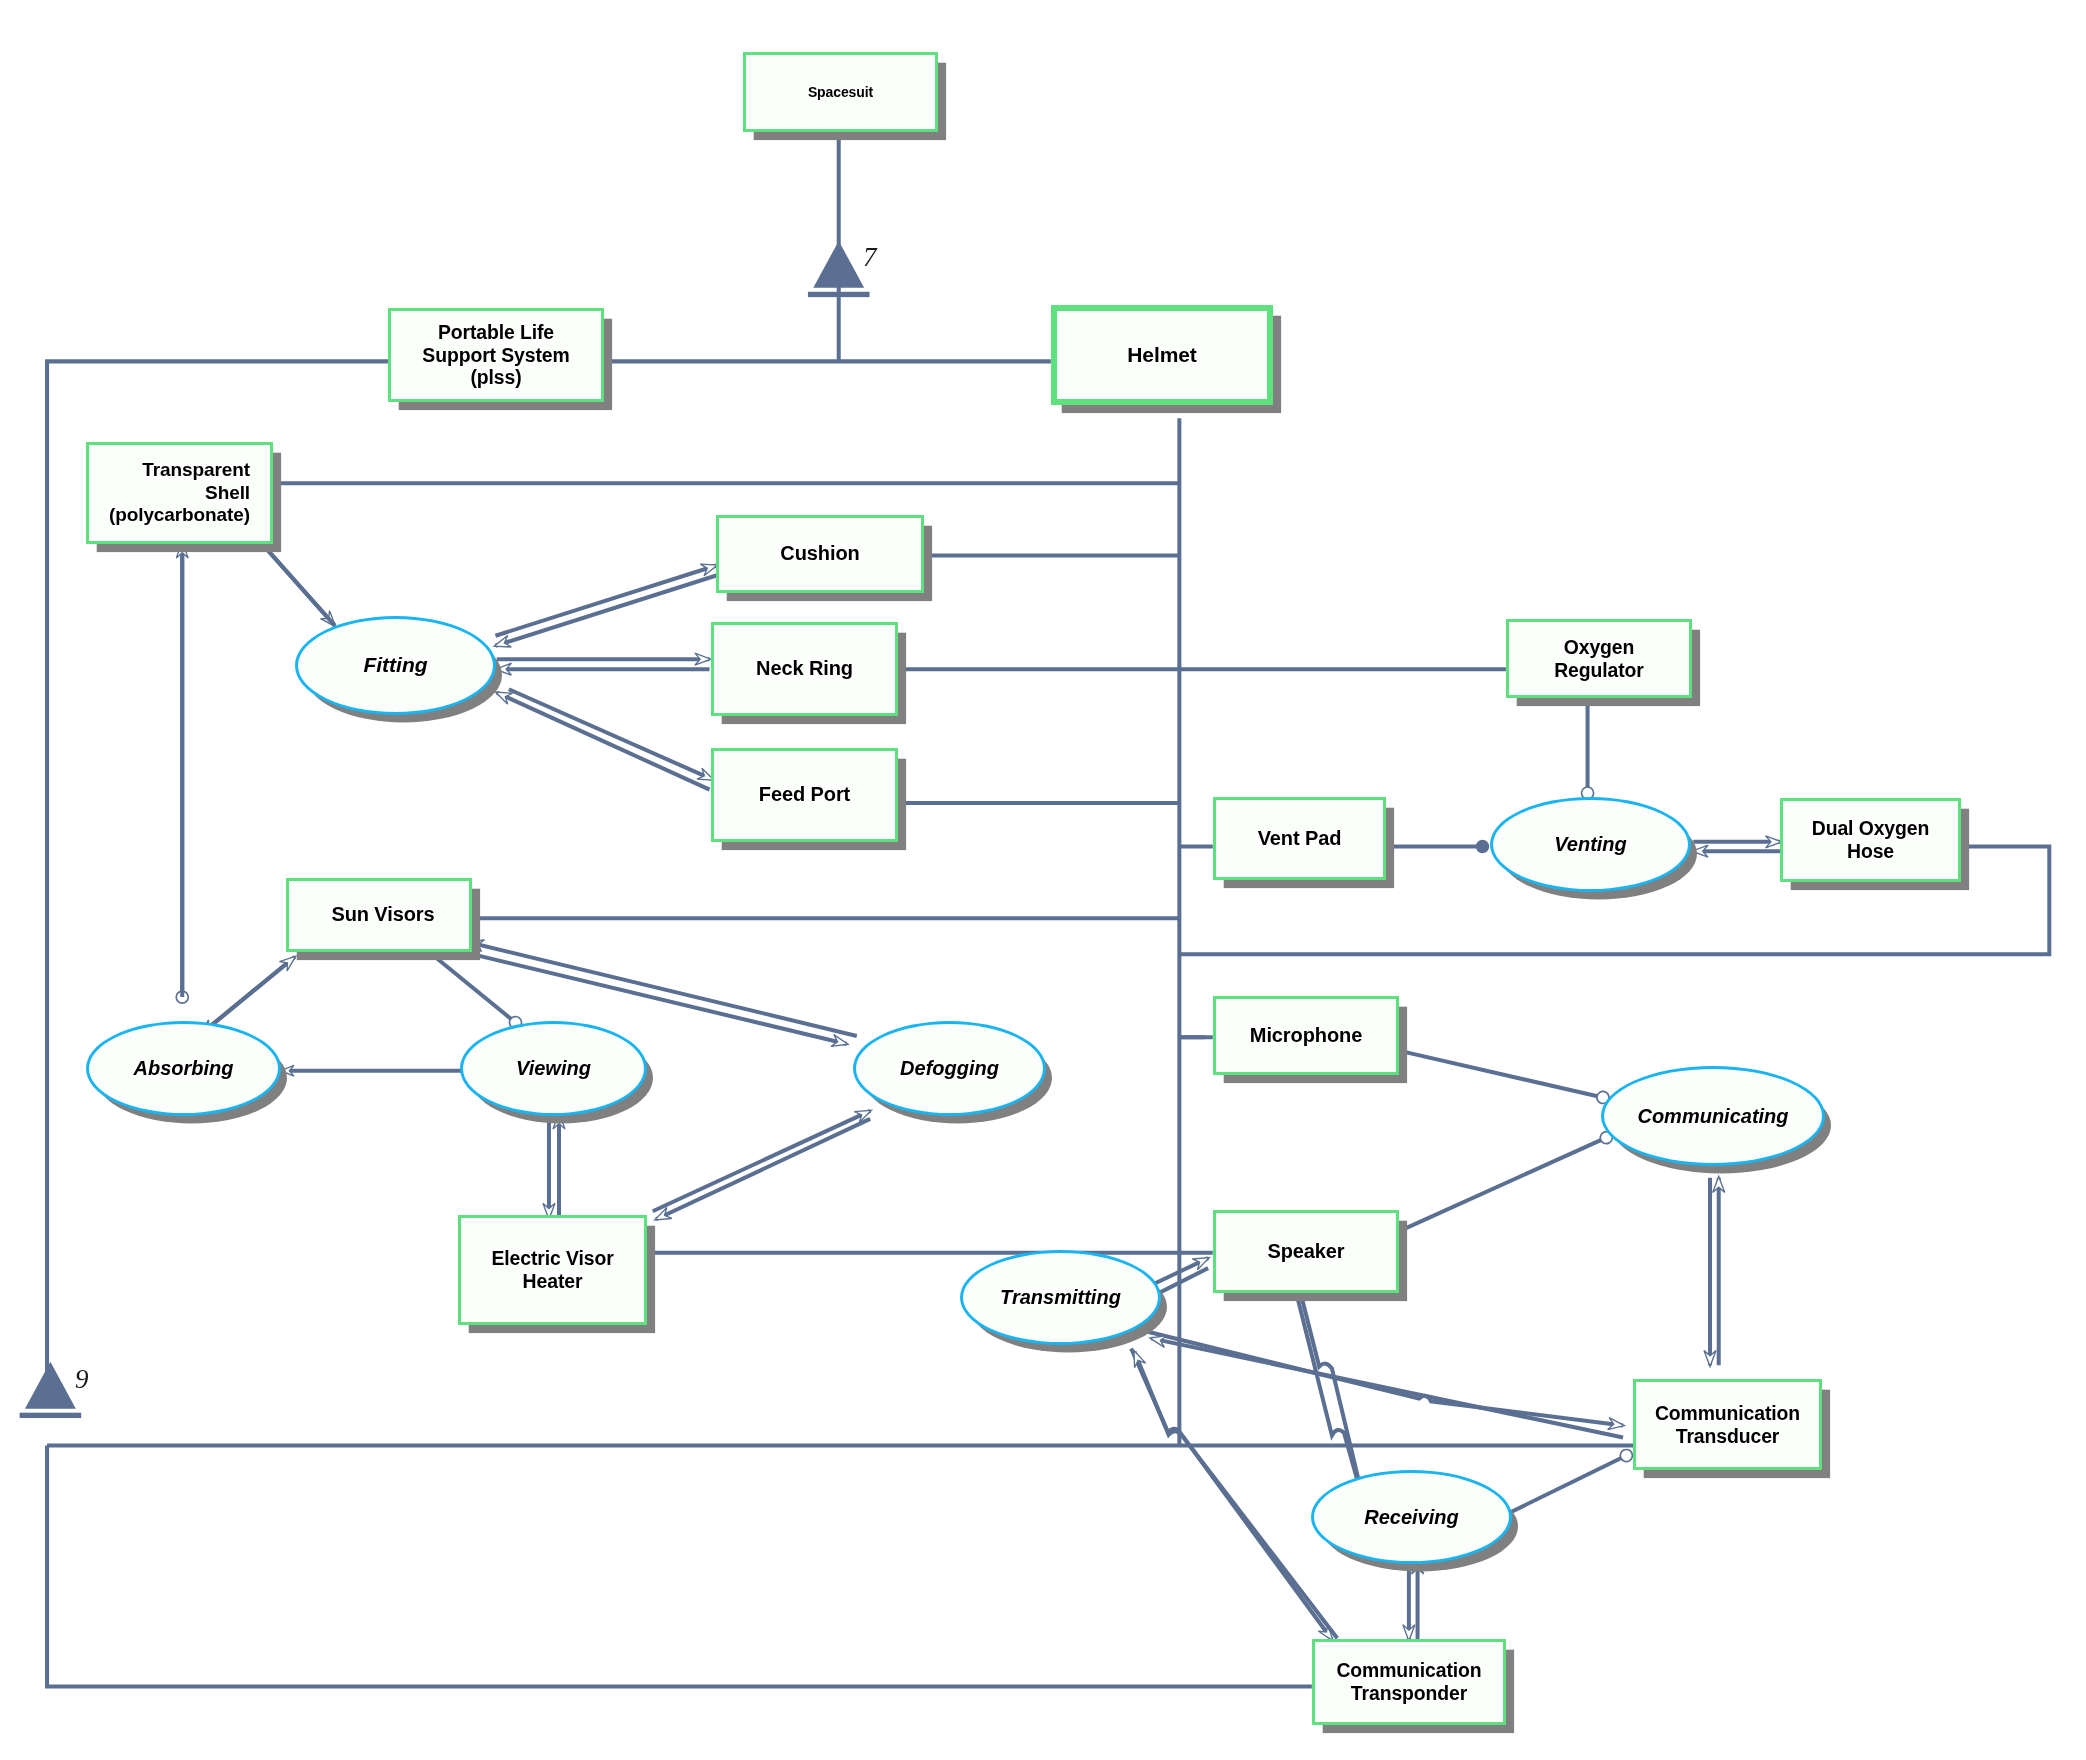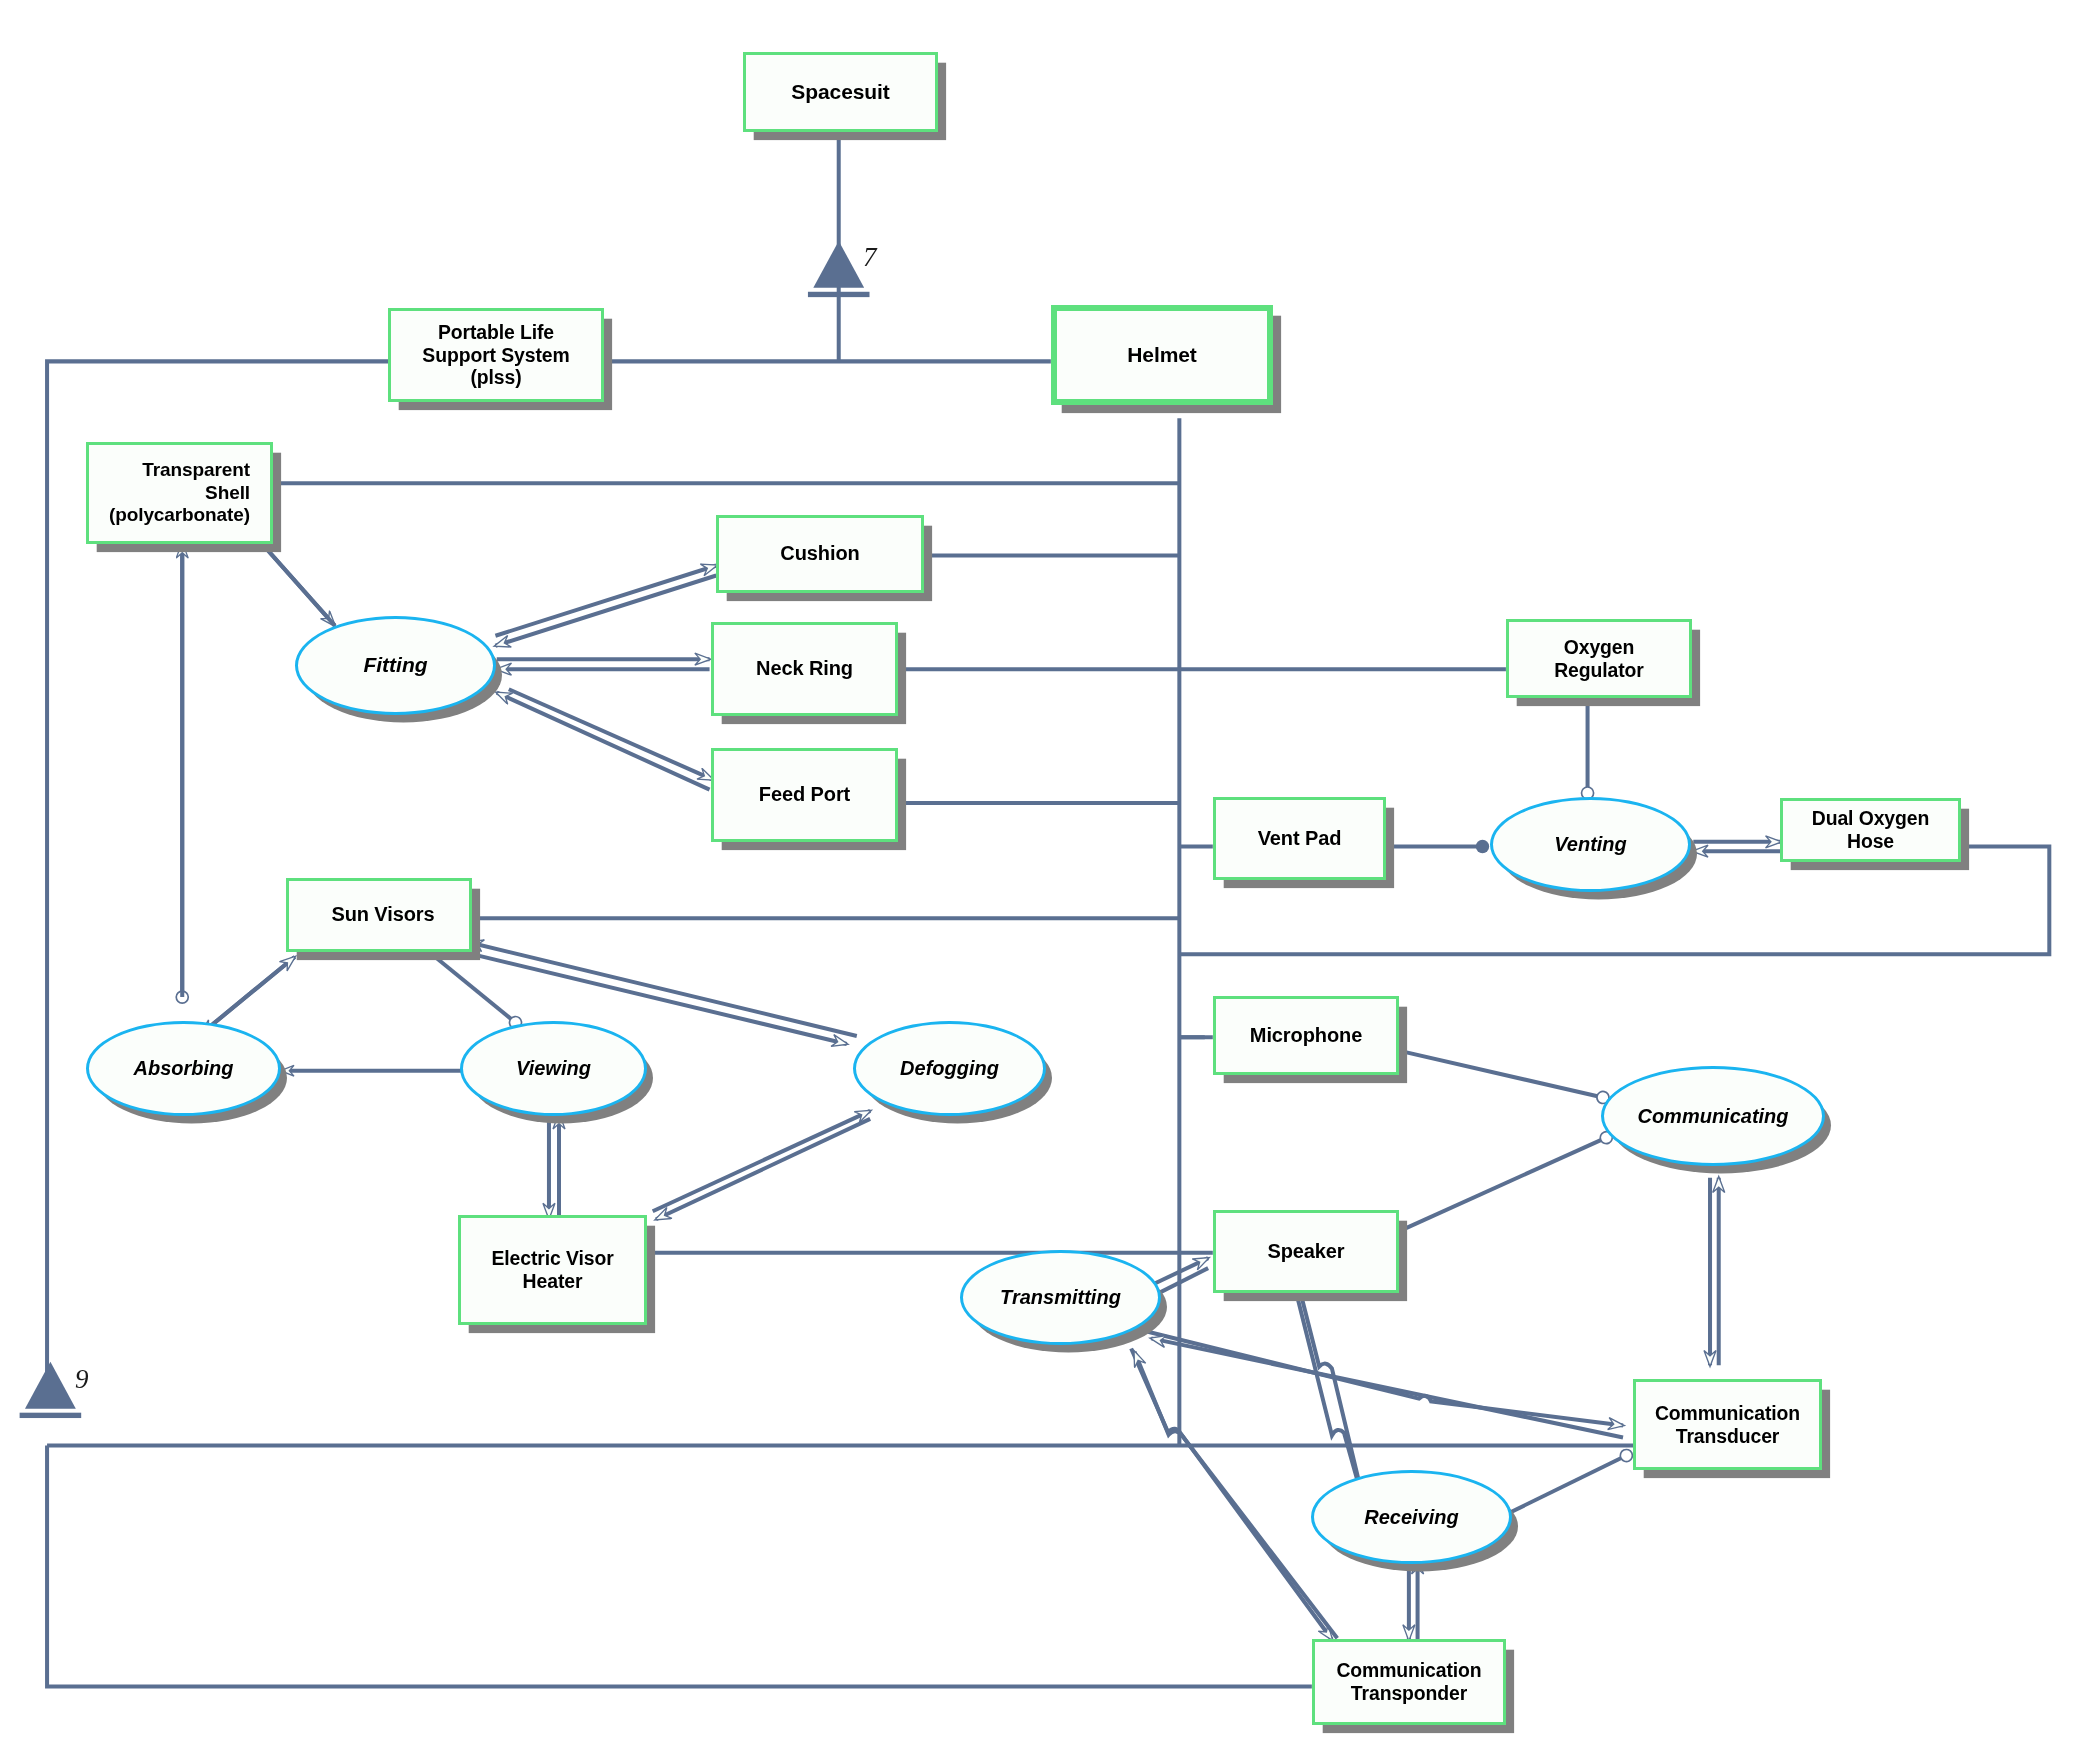--- a/index.html
+++ b/index.html
@@ -132,21 +132,21 @@
       <polygon points="0,-40 -38,30 38,30" fill="#5a6f91"></polygon>
       <rect x="-46" y="36" width="92" height="8" fill="#5a6f91"></rect>
     </g>
     <g transform="translate(75,2075)">
       <polygon points="0,-40 -38,30 38,30" fill="#5a6f91"></polygon>
       <rect x="-46" y="36" width="92" height="8" fill="#5a6f91"></rect>
     </g>
   </svg>
 
   <div class="node box" style="left:743px;top:52px;width:195px;height:80px;">
-    <span class="lbl" style="font-size:21px;">Spacesuit</span>
+    <span class="lbl" style="font-size:14px;">Spacesuit</span>
   </div>
 
   <div class="node box" style="left:388px;top:308px;width:216px;height:94px;">
     <span class="lbl" style="font-size:19.4px;">
       <span>Portable Life</span><br>
       <span>Support System</span><br>
       <span>(plss)</span>
     </span>
   </div>
 
@@ -189,21 +189,21 @@
     <span class="lbl" style="font-size:19.4px;">
       <span>Oxygen</span><br>
       <span>Regulator</span>
     </span>
   </div>
 
   <div class="node box" style="left:1213px;top:797px;width:173px;height:83px;">
     <span class="lbl" style="font-size:20px;">Vent Pad</span>
   </div>
 
-  <div class="node box" style="left:1780px;top:798px;width:181px;height:64px;">
+  <div class="node box" style="left:1780px;top:798px;width:181px;height:84px;">
     <span class="lbl" style="font-size:19.4px;">
       <span>Dual Oxygen</span><br>
       <span>Hose</span>
     </span>
   </div>
 
   <div class="node box" style="left:1213px;top:996px;width:186px;height:79px;">
     <span class="lbl" style="font-size:20px;">Microphone</span>
   </div>
 

